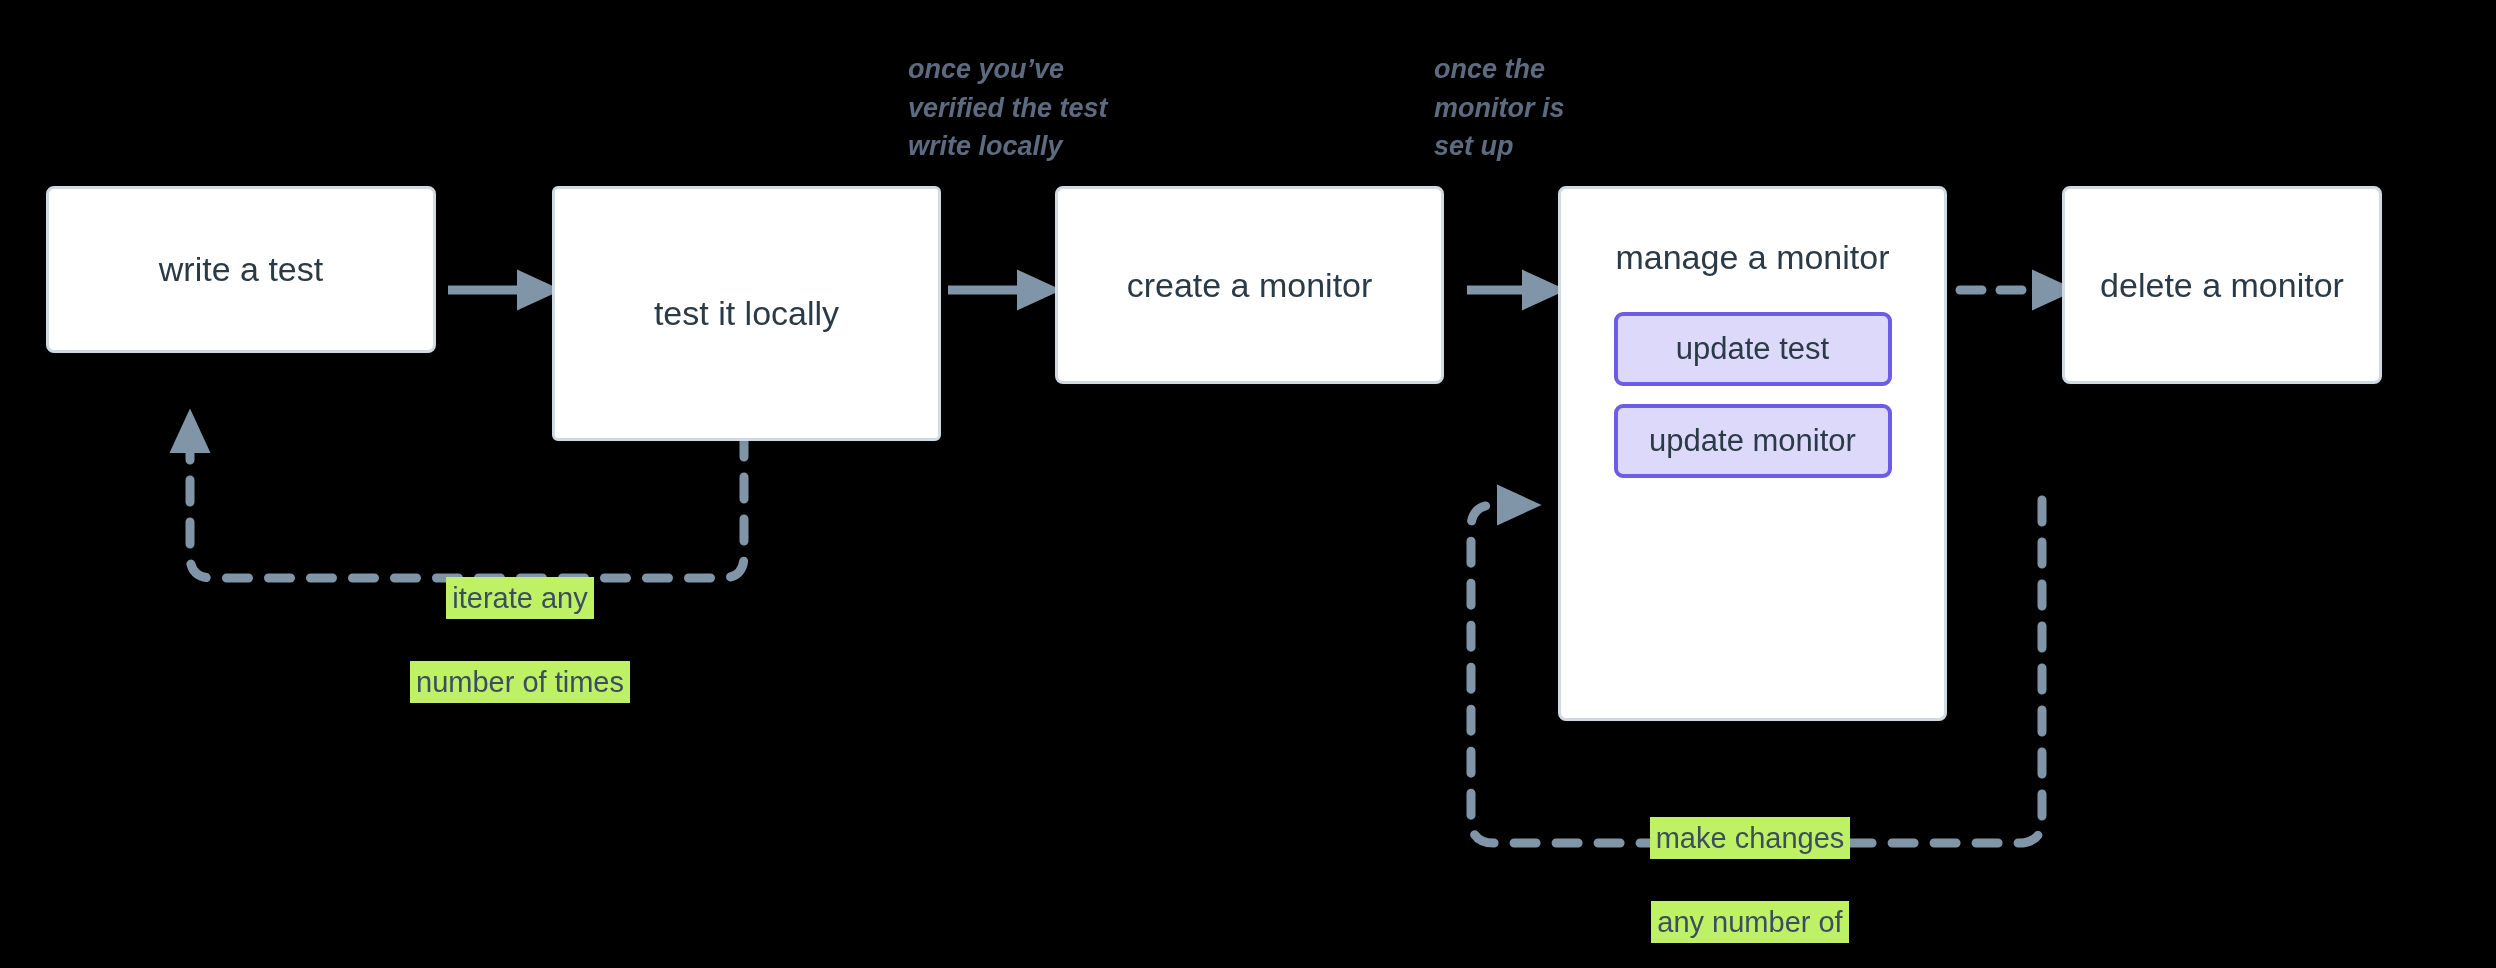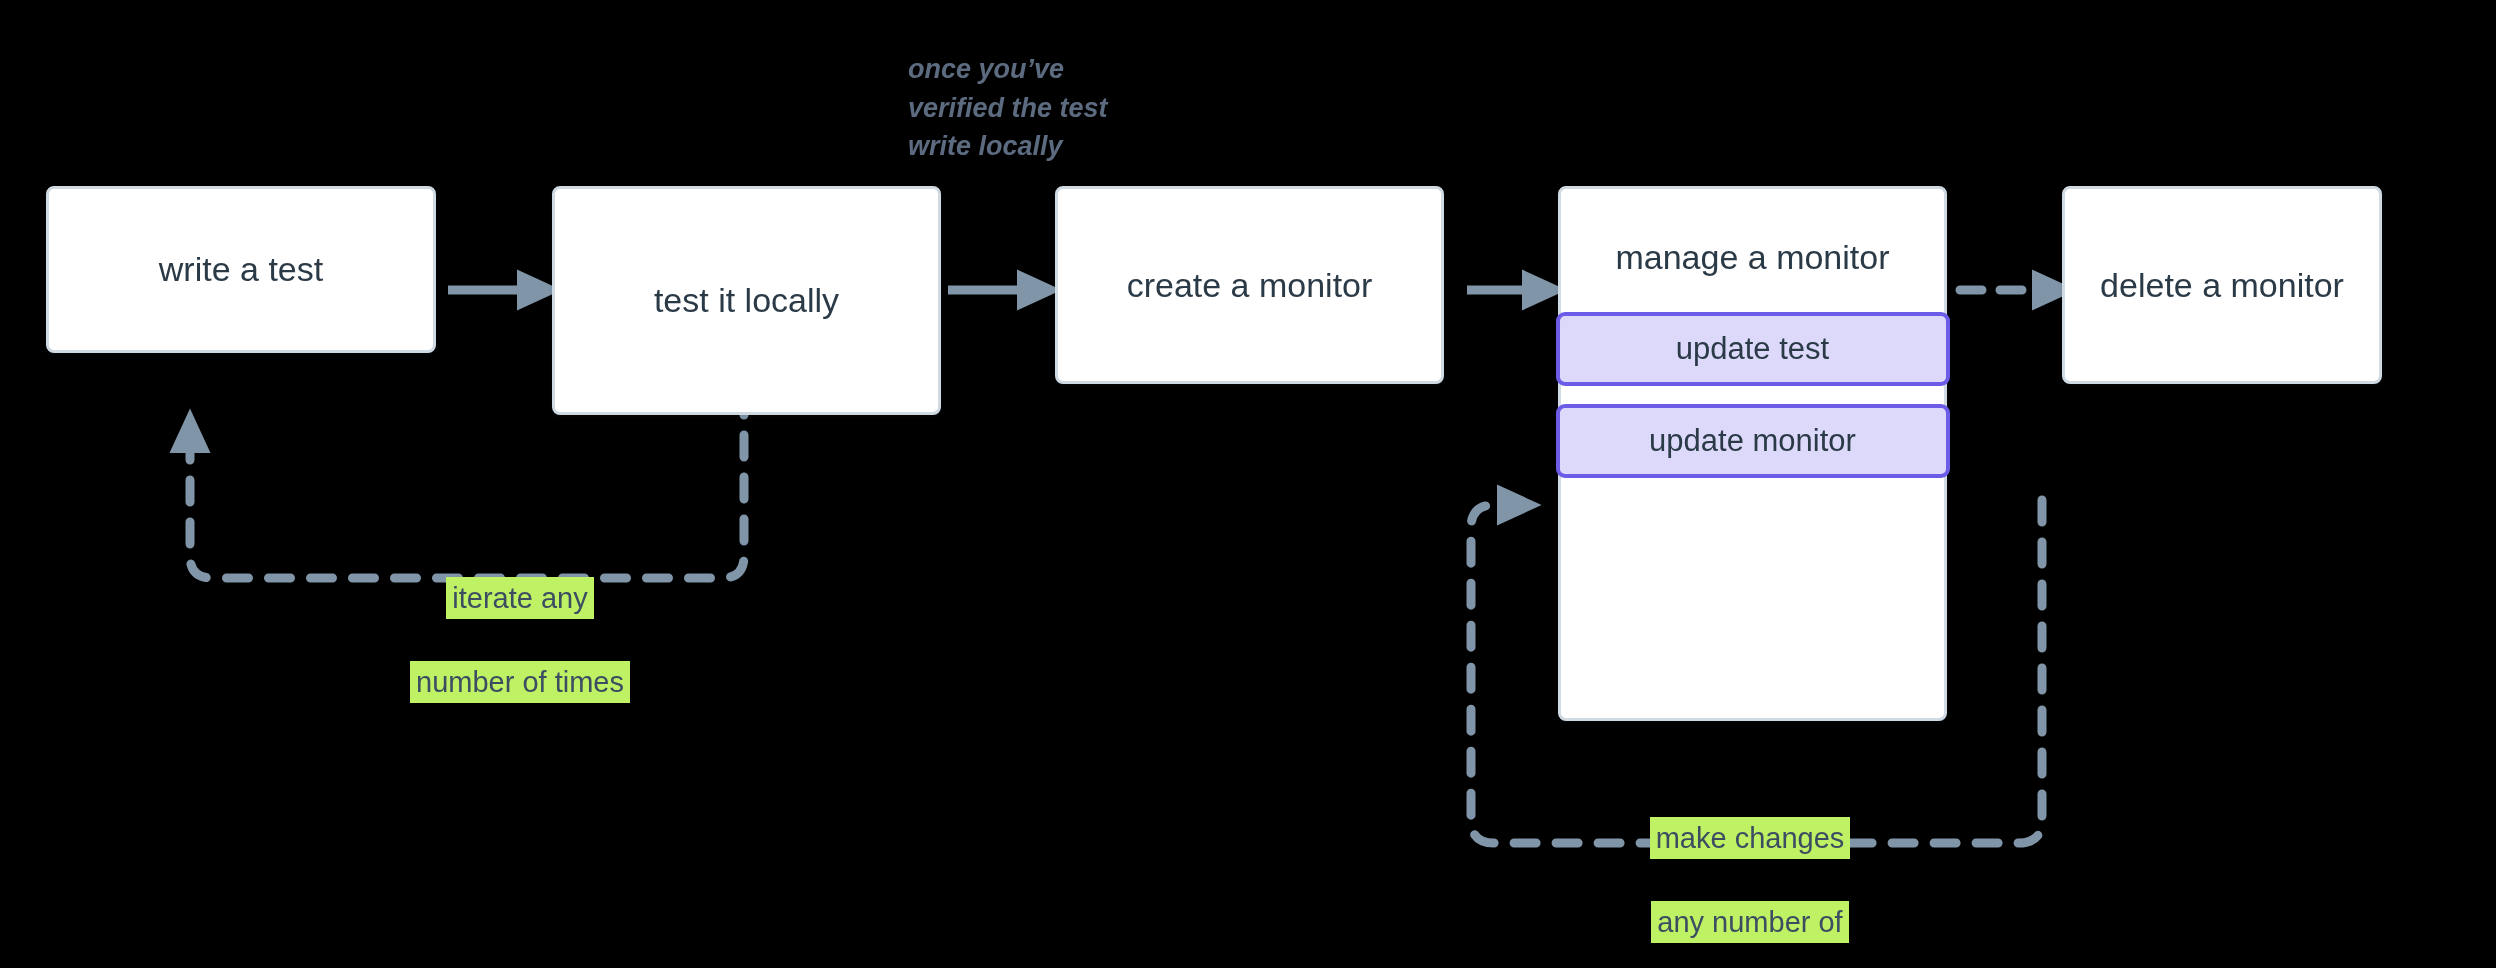--- a/index.html
+++ b/index.html
@@ -66,21 +66,21 @@
   }
   .sub-list {
     display: flex;
     flex-direction: column;
     gap: 18px;
     width: 100%;
     align-items: center;
     padding-bottom: 26px;
   }
   .sub-box {
-    width: 394px;
+    width: 278px;
     height: 74px;
     background: #ddd9fb;
     border: 4px solid #6c5ce7;
     border-radius: 9px;
     box-sizing: border-box;
     display: flex;
     align-items: center;
     justify-content: center;
     color: #2b3a47;
     font-size: 31px;
@@ -133,21 +133,21 @@
 
     <path d="M 744,393 L 744,556 Q 744,578 722,578 L 212,578 Q 190,578 190,556 L 190,430" fill="none" stroke="#8095a8" stroke-width="9" stroke-dasharray="22 20" stroke-linecap="round" marker-end="url(#arrowhead)"></path>
 
     <path d="M 2042,500 L 2042,820 Q 2042,843 2019,843 L 1494,843 Q 1471,843 1471,820 L 1471,528 Q 1471,505 1494,505 L 1520,505" fill="none" stroke="#8095a8" stroke-width="9" stroke-dasharray="22 20" stroke-linecap="round" marker-end="url(#arrowhead)"></path>
   </svg>
 
   <div class="node simple" style="left:46px; top:186px; width:390px; height:167px;">
     <div class="node-label">write a test</div>
   </div>
 
-  <div class="node simple" style="left:552px; top:186px; width:389px; height:229px;">
+  <div class="node simple" style="left:552px; top:186px; width:389px; height:255px;border-radius:6px;">
     <div class="node-label">test it locally</div>
   </div>
 
   <div class="node simple" style="left:1055px; top:186px; width:389px; height:198px;">
     <div class="node-label">create a monitor</div>
   </div>
 
   <div class="node composite" style="left:1558px; top:186px; width:389px; height:535px;">
     <div class="node-label">manage a monitor</div>
     <div class="sub-list">
@@ -161,20 +161,23 @@
   </div>
 
   <div class="node simple" style="left:2062px; top:186px; width:320px; height:198px;">
     <div class="node-label">delete a monitor</div>
   </div>
 
   <div class="annotation" style="left:908px; top:50px;">once you’ve
 verified the test
 write locally</div>
 
+  <div class="annotation" style="left:1434px; top:50px;">once the
+monitor is
+set up</div>
 
   <div class="loop-label" style="left:330px; top:535px; width:380px;">
     <span>iterate any</span><br>
     <span>number of times</span>
   </div>
 
   <div class="loop-label" style="left:1570px; top:775px; width:360px;">
     <span>make changes</span><br>
     <span>any number of</span><br>
     

